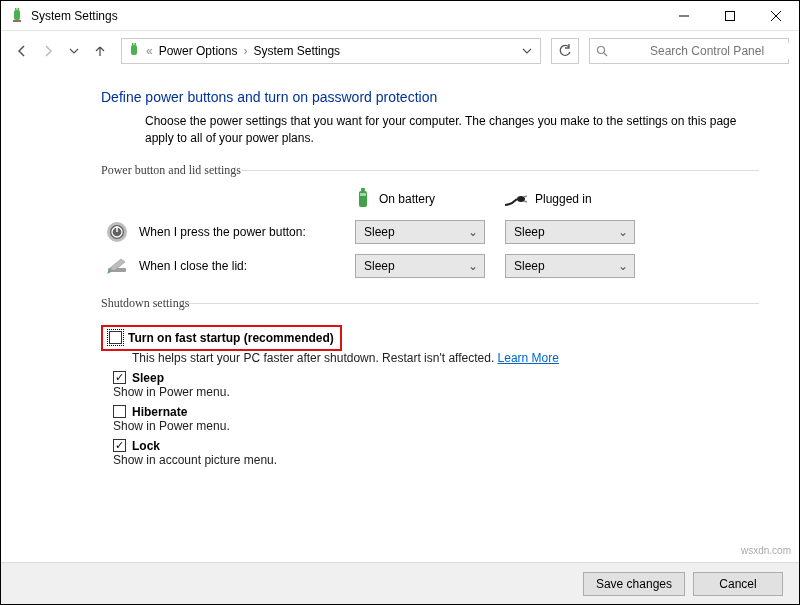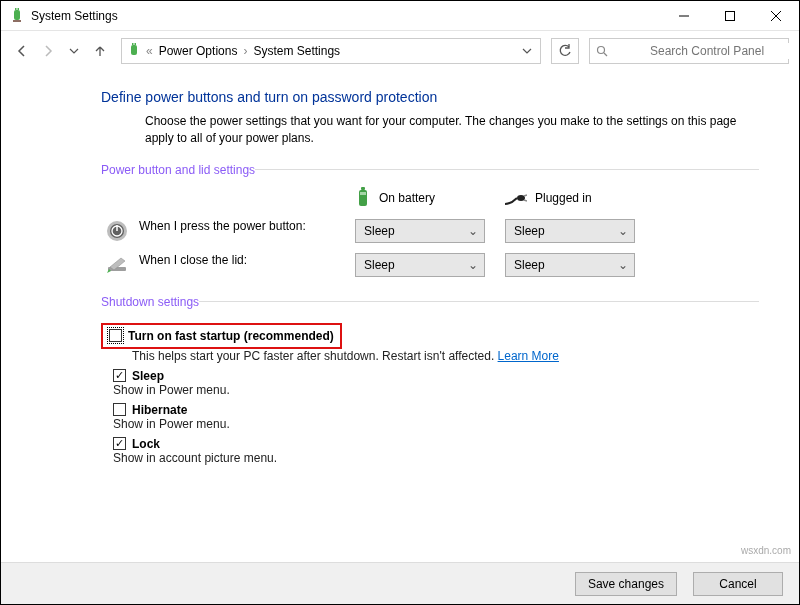--- a/index.html
+++ b/index.html
@@ -97,39 +97,40 @@
     margin-bottom: 8px;
   }
   .description {
     font-size: 12px;
     line-height: 1.4;
     margin-bottom: 16px;
     margin-left: 44px;
   }
   .section-title {
     font-size: 12px;
-    color: #8b5cf6;
+    color: #404040;
     display: flex;
     align-items: center;
     margin: 8px 0 10px 0;
+    font-family: Liberation Serif, serif;
   }
   .section-title .rule {
     flex: 1; height: 1px; background: #ddd;
   }
   .power-grid {
     display: grid;
     grid-template-columns: 230px 130px 130px;
     column-gap: 20px;
     row-gap: 10px;
     align-items: center;
     margin-left: 4px;
     margin-bottom: 18px;
   }
   .col-header { display: flex; align-items: center; gap: 8px; font-size: 12px; }
-  .row-label { display: flex; align-items: flex-start; gap: 10px; font-size: 12px; }
+  .row-label { display: flex; align-items: center; gap: 10px; font-size: 12px; }
   .dropdown {
     height: 24px;
     border: 1px solid #aaa;
     background: #e7e7e7;
     display: flex; align-items: center;
     padding: 0 6px 0 8px;
     justify-content: space-between;
     font-size: 12px;
   }
   .dropdown .chev { color: #555; }
@@ -166,21 +167,21 @@
   .bottom-bar {
     position: absolute;
     bottom: 0; left: 0; right: 0;
     height: 42px;
     background: #f0f0f0;
     border-top: 1px solid #ddd;
     display: flex;
     align-items: center;
     justify-content: flex-end;
     padding-right: 16px;
-    gap: 16px;
+    gap: 8px;
   }
   .btn {
     min-width: 90px;
     height: 24px;
     border: 1px solid #adadad;
     background: #e1e1e1;
     font-size: 12px;
     display: inline-flex; align-items: center; justify-content: center;
     padding: 0 12px;
   }

